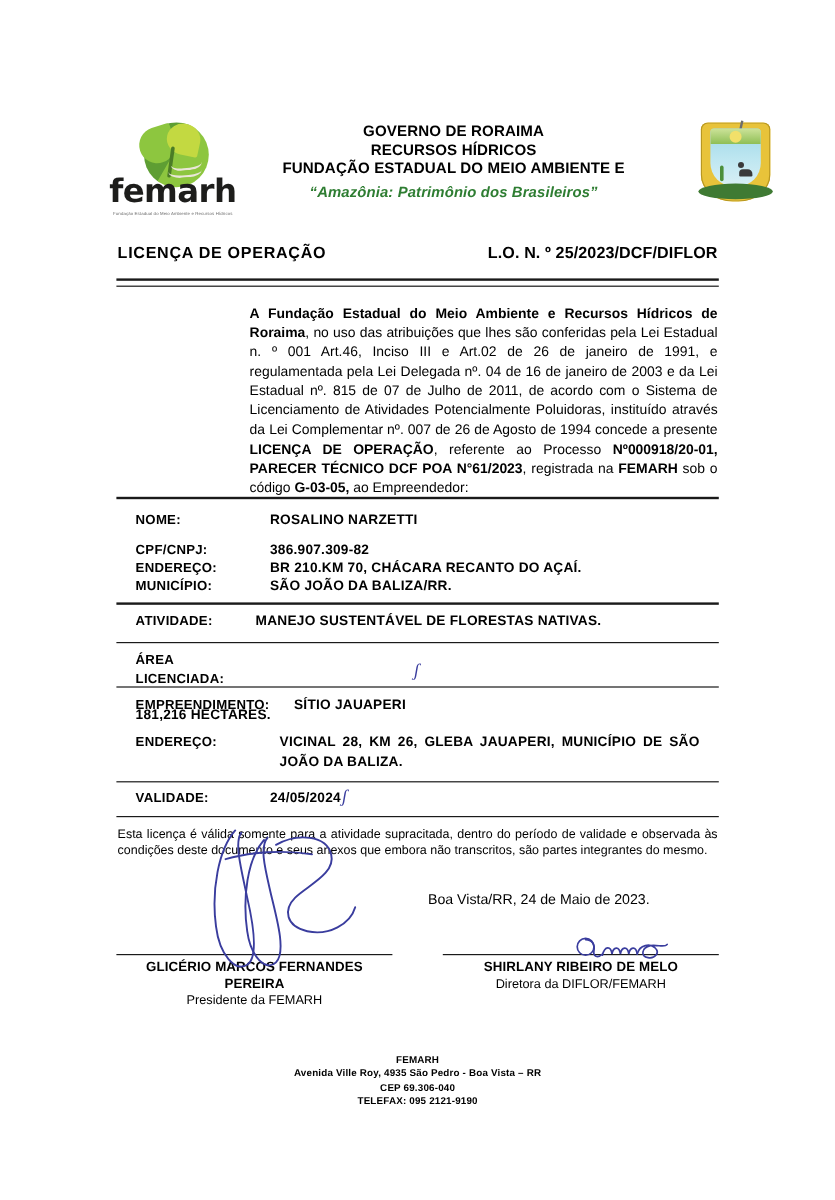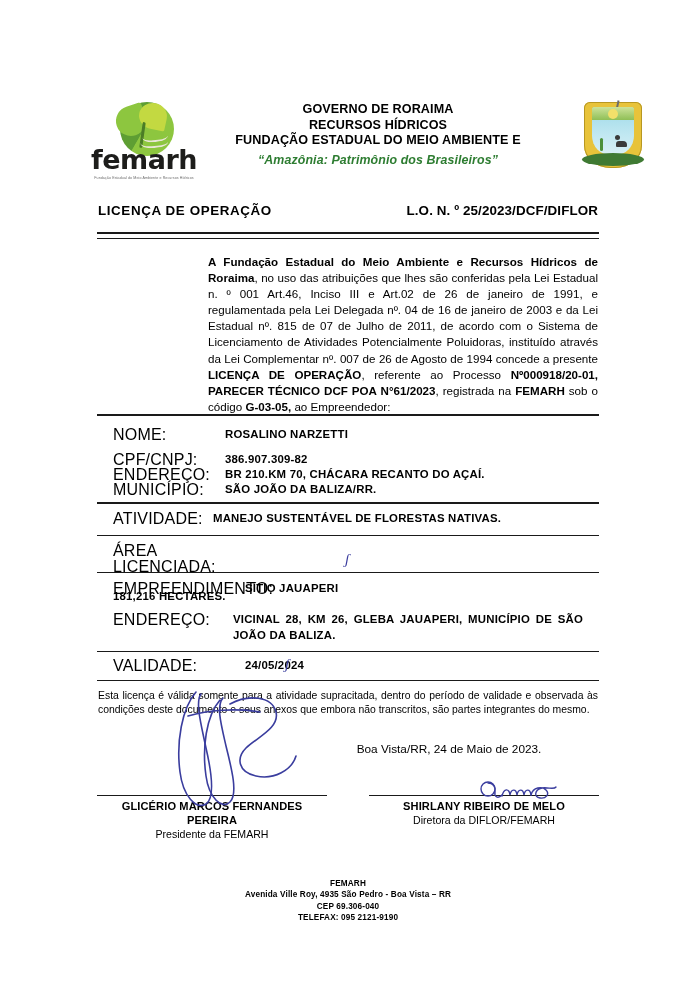--- a/index.html
+++ b/index.html
@@ -267,22 +267,22 @@
     border-top: 2.2px solid #1a1a1a;
   }
 
   
   .field {
     position: absolute;
     display: flex;
     align-items: flex-start;
   }
   .f-label {
-    font-size: 16px;
-    font-weight: normal;
+    font-size: 11px;
+    font-weight: bold;
     letter-spacing: 0.2px;
     flex: none;
     line-height: 15.5px;
   }
   .f-value {
     font-size: 11.4px;
     font-weight: bold;
     letter-spacing: 0.2px;
     line-height: 15.5px;
   }
@@ -472,21 +472,21 @@
     <div class="f-value">SÍTIO JAUAPERI</div>
   </div>
 
   <div class="field" style="left:113px; top:612px; width:483px;">
     <div class="f-label" style="width:120px">ENDEREÇO:</div>
     <div class="f-value justified" style="width:350px">VICINAL 28, KM 26, GLEBA JAUAPERI, MUNICÍPIO DE SÃO JOÃO DA BALIZA.</div>
   </div>
 
   <div class="rule" style="top:651px"></div>
 
-  <div class="field" style="left:113px; top:658px; width:480px;gap:20px;">
+  <div class="field" style="left:113px; top:658px; width:480px;">
     <div class="f-label" style="width:112px">VALIDADE:</div>
     <div class="f-value">24/05/2024</div>
   </div>
   <div class="hand-initial" style="left:285px; top:656px;">ʃ</div>
 
   <div class="rule" style="top:680px"></div>
 
   <div class="notice">Esta licença é válida somente para a atividade supracitada, dentro do período de validade e observada às condições deste documento e seus anexos que embora não transcritos, são partes integrantes do mesmo.</div>
 
   <div class="date-line">Boa Vista/RR, 24 de Maio de 2023.</div>

